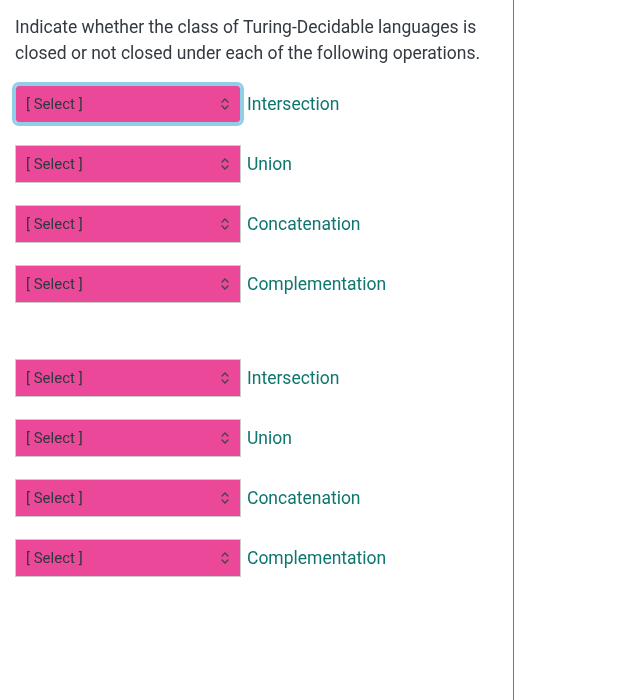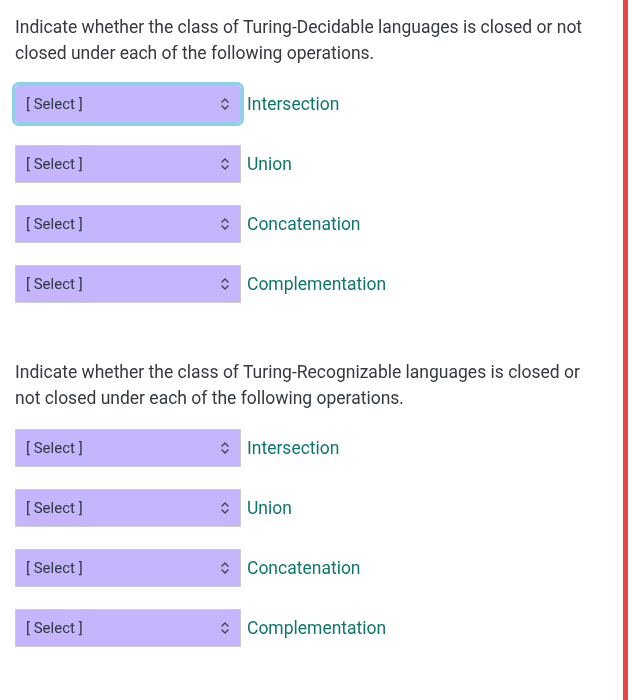--- a/index.html
+++ b/index.html
@@ -6,24 +6,24 @@
     margin: 0;
     padding: 0;
     width: 631px;
     height: 700px;
     font-family: -apple-system, BlinkMacSystemFont, "Segoe UI", Roboto, "Helvetica Neue", Arial, sans-serif;
     color: #333b44;
     background: #ffffff;
   }
   .page {
     box-sizing: border-box;
-    width: 628px;
+    width: 514px;
     min-height: 700px;
     padding: 14px 15px 9px 15px;
-    border-right: 5px solid #ef4444;
+    border-right: 1px solid #ef4444;
   }
   .prompt {
     font-size: 17.5px;
     line-height: 1.5;
     color: #333a42;
     margin-bottom: 18px;
   }
   .row {
     display: flex;
     align-items: center;
@@ -33,21 +33,21 @@
     position: relative;
     box-sizing: border-box;
     width: 226px;
     height: 38px;
     border: 1px solid #ccc;
     display: flex;
     align-items: center;
     padding: 0 10px;
     font-size: 15px;
     color: #303840;
-    background: #c4b5fd;
+    background: #ec4899;
     cursor: pointer;
   }
   .select.focused {
     outline: 3px solid #8fcfe8;
     border-color: #8fcfe8;
     border-radius: 4px;
   }
   .chev {
     position: absolute;
     right: 10px;
@@ -115,21 +115,20 @@
         <svg width="10" height="14" viewBox="0 0 10 14">
             <path d="M2 5 L5 2 L8 5 M2 9 L5 12 L8 9" stroke="#444" stroke-width="1.4" fill="none" stroke-linecap="round" stroke-linejoin="round"></path>
           </svg>
       </span>
     </div>
     <div class="op-label">Complementation</div>
   </div>
 
   <div class="spacer"></div>
 
-  <div class="prompt">Indicate whether the class of Turing-Recognizable languages is closed or not closed under each of the following operations.</div>
 
   <div class="row">
     <div class="select">
       <span>[ Select ]</span>
       <span class="chev">
         <svg width="10" height="14" viewBox="0 0 10 14">
             <path d="M2 5 L5 2 L8 5 M2 9 L5 12 L8 9" stroke="#444" stroke-width="1.4" fill="none" stroke-linecap="round" stroke-linejoin="round"></path>
           </svg>
       </span>
     </div>

